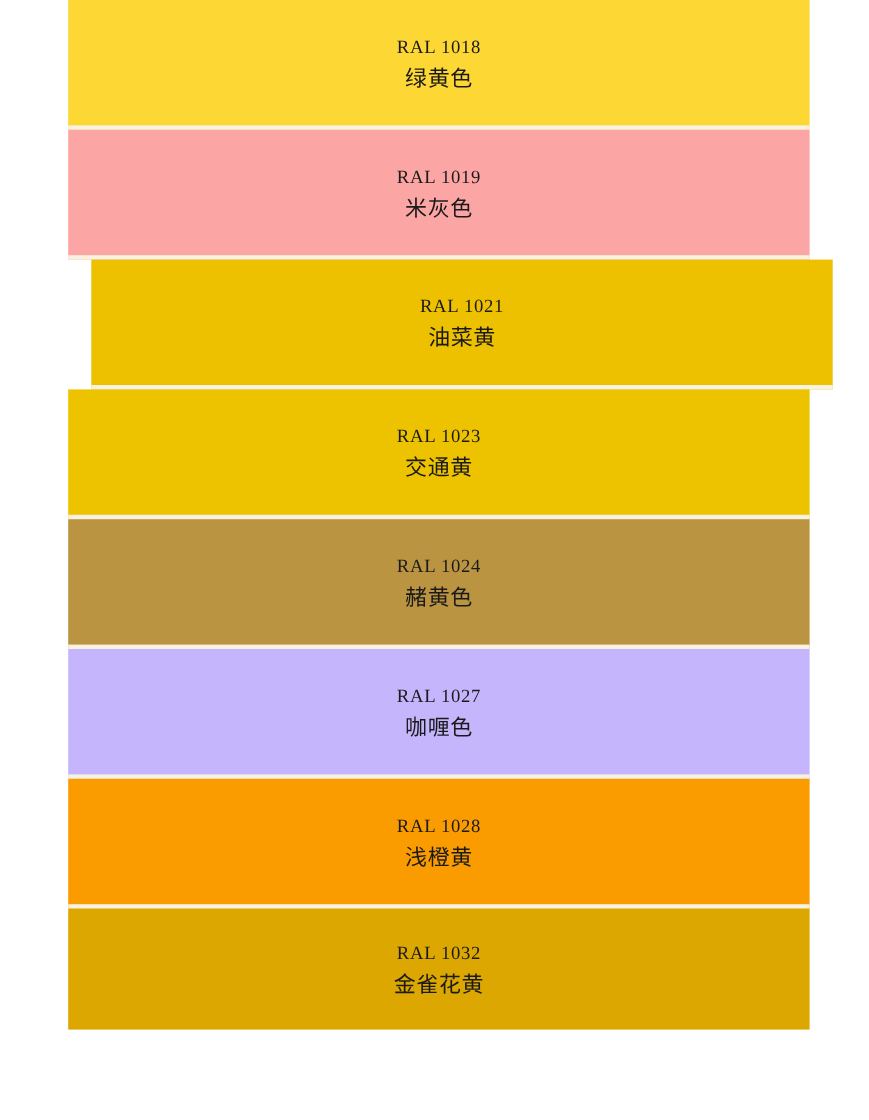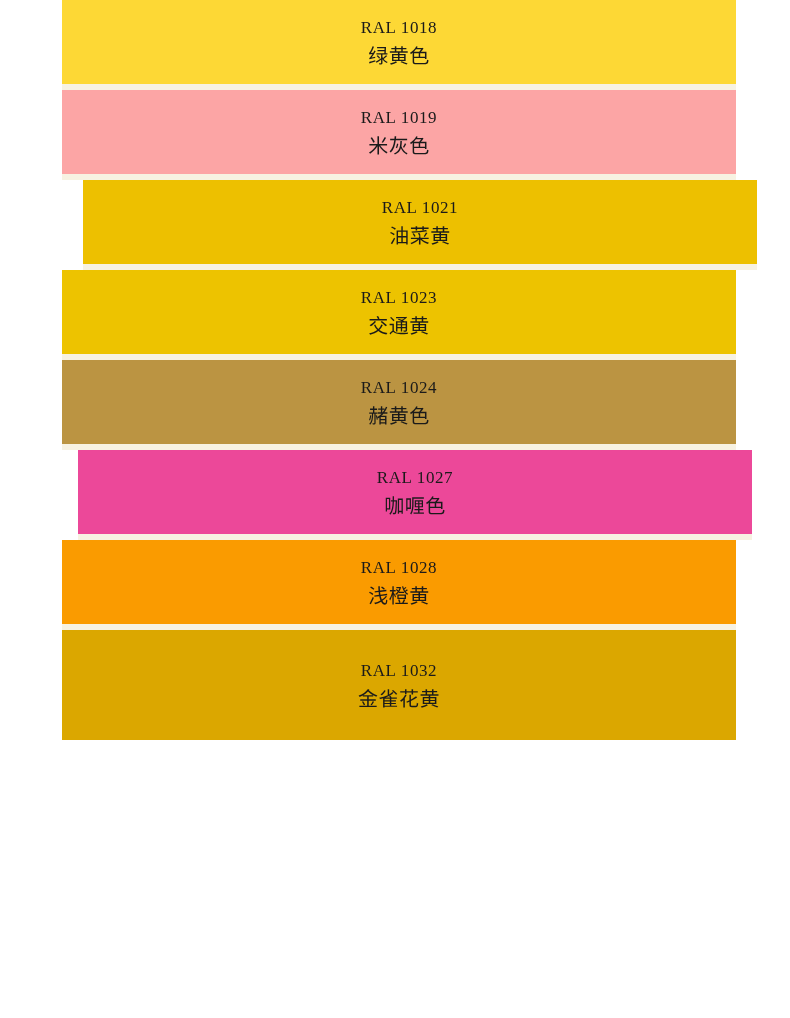--- a/index.html
+++ b/index.html
@@ -17,27 +17,27 @@
   #swatch-list {
     position: absolute;
     left: 62px;
     top: 0;
     width: 674px;
     display: flex;
     flex-direction: column;
   }
   .swatch {
     width: 674px;
-    height: 90px;
+    height: 118px;
     box-sizing: border-box;
     display: flex;
     flex-direction: column;
     align-items: center;
     justify-content: center;
-    border-bottom: 6px solid #000000;
+    border-bottom: 4px solid #000000;
     position: relative;
   }
   .swatch:last-child {
     border-bottom: none;
     height: 110px;
   }
   .swatch-code {
     font-family: "Liberation Serif", "DejaVu Serif", serif;
     font-size: 17px;
     line-height: 1.0;
@@ -72,21 +72,21 @@
       <div class="swatch-name">油菜黄</div>
     </div>
     <div class="swatch" style="background-color: rgb(237, 195, 0); border-bottom-color: rgb(247, 242, 226);">
       <div class="swatch-code">RAL 1023</div>
       <div class="swatch-name">交通黄</div>
     </div>
     <div class="swatch" style="background-color: rgb(187, 148, 66); border-bottom-color: rgb(247, 242, 226);">
       <div class="swatch-code">RAL 1024</div>
       <div class="swatch-name">赭黄色</div>
     </div>
-    <div class="swatch" style="background-color: #ec4899; border-bottom-color: rgb(247, 242, 226); margin-left: 16px;">
+    <div class="swatch" style="background-color: #c4b5fd; border-bottom-color: rgb(247, 242, 226);">
       <div class="swatch-code">RAL 1027</div>
       <div class="swatch-name">咖喱色</div>
     </div>
     <div class="swatch" style="background-color: rgb(250, 155, 0); border-bottom-color: rgb(247, 242, 226);">
       <div class="swatch-code">RAL 1028</div>
       <div class="swatch-name">浅橙黄</div>
     </div>
     <div class="swatch" style="background-color: rgb(219, 167, 0); border-bottom-color: rgb(247, 242, 226);">
       <div class="swatch-code">RAL 1032</div>
       <div class="swatch-name">金雀花黄</div>

